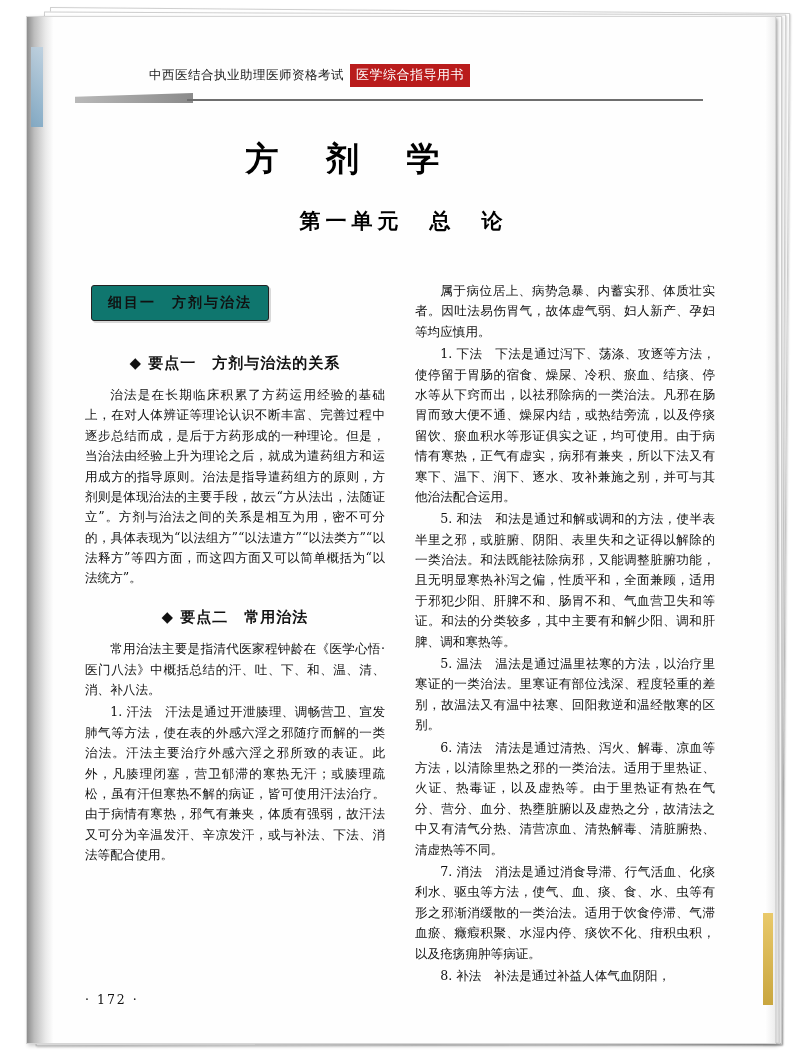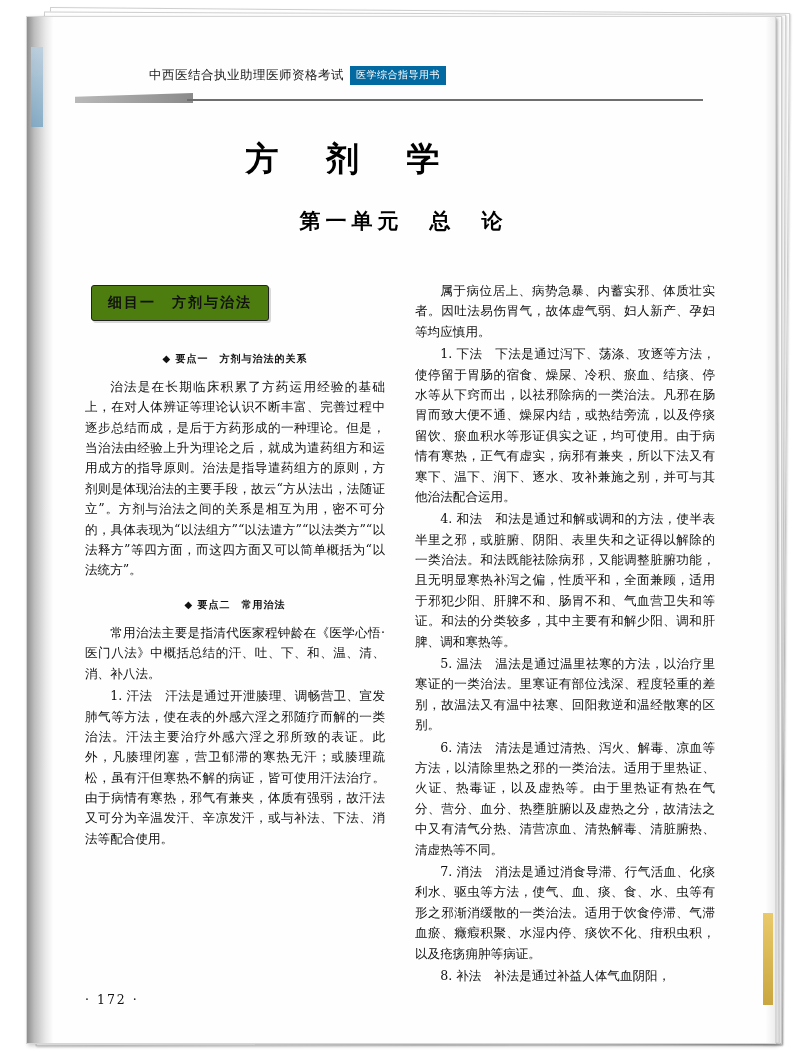--- a/index.html
+++ b/index.html
@@ -83,24 +83,24 @@
     margin-left: 48px;
   }
   .runhead .rh-main {
     font-size: 12.5px;
     font-family: "DejaVu Sans", "Liberation Sans", sans-serif;
     color: #1a1a1a;
     letter-spacing: 0.5px;
     white-space: nowrap;
   }
   .runhead .rh-box {
-    font-size: 10px;
+    font-size: 13px;
     font-family: Liberation Sans, sans-serif;
     color: #ffffff;
-    background: #0369a1;
+    background: #b91c1c;
     padding: 2px 6px 3px 6px;
     letter-spacing: 0.5px;
     white-space: nowrap;
   }
   .rule-wrap {
     position: absolute;
     left: 48px; top: 74px;
     width: 628px; height: 16px;
   }
   .rule-wrap .bar-dark {
@@ -162,27 +162,27 @@
   
   .section-box {
     display: inline-block;
     border: 1.4px solid #222;
     border-radius: 3px;
     padding: 5px 16px 6px 16px;
     margin: 6px 0 14px 6px;
     font-size: 14px;
     font-weight: bold;
     letter-spacing: 2px;
-    background: #4d7c0f;
+    background: #0f766e;
     box-shadow: 2px 2px 0 #d8d8d8;
   }
 
   .point-head {
     text-align: center;
-    font-size: 10px;
+    font-size: 15px;
     font-weight: bold;
     margin: 16px 0 10px 0;
     letter-spacing: 1px;
   }
   .para {
     text-indent: 2em;
     margin: 2px 0 1px 0;
   }
 
   
@@ -236,21 +236,21 @@
         <p class="para">治法是在长期临床积累了方药运用经验的基础上，在对人体辨证等理论认识不断丰富、完善过程中逐步总结而成，是后于方药形成的一种理论。但是，当治法由经验上升为理论之后，就成为遣药组方和运用成方的指导原则。治法是指导遣药组方的原则，方剂则是体现治法的主要手段，故云“方从法出，法随证立”。方剂与治法之间的关系是相互为用，密不可分的，具体表现为“以法组方”“以法遣方”“以法类方”“以法释方”等四方面，而这四方面又可以简单概括为“以法统方”。</p>
 
         <div class="point-head">◆ 要点二　常用治法</div>
         <p class="para">常用治法主要是指清代医家程钟龄在《医学心悟·医门八法》中概括总结的汗、吐、下、和、温、清、消、补八法。</p>
         <p class="para">1. 汗法　汗法是通过开泄腠理、调畅营卫、宣发肺气等方法，使在表的外感六淫之邪随疗而解的一类治法。汗法主要治疗外感六淫之邪所致的表证。此外，凡腠理闭塞，营卫郁滞的寒热无汗；或腠理疏松，虽有汗但寒热不解的病证，皆可使用汗法治疗。由于病情有寒热，邪气有兼夹，体质有强弱，故汗法又可分为辛温发汗、辛凉发汗，或与补法、下法、消法等配合使用。</p>
       </div>
 
       <div class="col">
         <p class="para">属于病位居上、病势急暴、内蓄实邪、体质壮实者。因吐法易伤胃气，故体虚气弱、妇人新产、孕妇等均应慎用。</p>
         <p class="para">1. 下法　下法是通过泻下、荡涤、攻逐等方法，使停留于胃肠的宿食、燥屎、冷积、瘀血、结痰、停水等从下窍而出，以祛邪除病的一类治法。凡邪在肠胃而致大便不通、燥屎内结，或热结旁流，以及停痰留饮、瘀血积水等形证俱实之证，均可使用。由于病情有寒热，正气有虚实，病邪有兼夹，所以下法又有寒下、温下、润下、逐水、攻补兼施之别，并可与其他治法配合运用。</p>
-        <p class="para">4. 和法　和法是通过和解或调和的方法，使半表半里之邪，或脏腑、阴阳、表里失和之证得以解除的一类治法。和法既能祛除病邪，又能调整脏腑功能，且无明显寒热补泻之偏，性质平和，全面兼顾，适用于邪犯少阳、肝脾不和、肠胃不和、气血营卫失和等证。和法的分类较多，其中主要有和解少阳、调和肝脾、调和寒热等。</p>
+        <p class="para">5. 和法　和法是通过和解或调和的方法，使半表半里之邪，或脏腑、阴阳、表里失和之证得以解除的一类治法。和法既能祛除病邪，又能调整脏腑功能，且无明显寒热补泻之偏，性质平和，全面兼顾，适用于邪犯少阳、肝脾不和、肠胃不和、气血营卫失和等证。和法的分类较多，其中主要有和解少阳、调和肝脾、调和寒热等。</p>
         <p class="para">5. 温法　温法是通过温里祛寒的方法，以治疗里寒证的一类治法。里寒证有部位浅深、程度轻重的差别，故温法又有温中祛寒、回阳救逆和温经散寒的区别。</p>
         <p class="para">6. 清法　清法是通过清热、泻火、解毒、凉血等方法，以清除里热之邪的一类治法。适用于里热证、火证、热毒证，以及虚热等。由于里热证有热在气分、营分、血分、热壅脏腑以及虚热之分，故清法之中又有清气分热、清营凉血、清热解毒、清脏腑热、清虚热等不同。</p>
         <p class="para">7. 消法　消法是通过消食导滞、行气活血、化痰利水、驱虫等方法，使气、血、痰、食、水、虫等有形之邪渐消缓散的一类治法。适用于饮食停滞、气滞血瘀、癥瘕积聚、水湿内停、痰饮不化、疳积虫积，以及疮疡痈肿等病证。</p>
         <p class="para">8. 补法　补法是通过补益人体气血阴阳，</p>
       </div>
 
     </div>
 
     <div class="folio">· 172 ·</div>
   </div>

